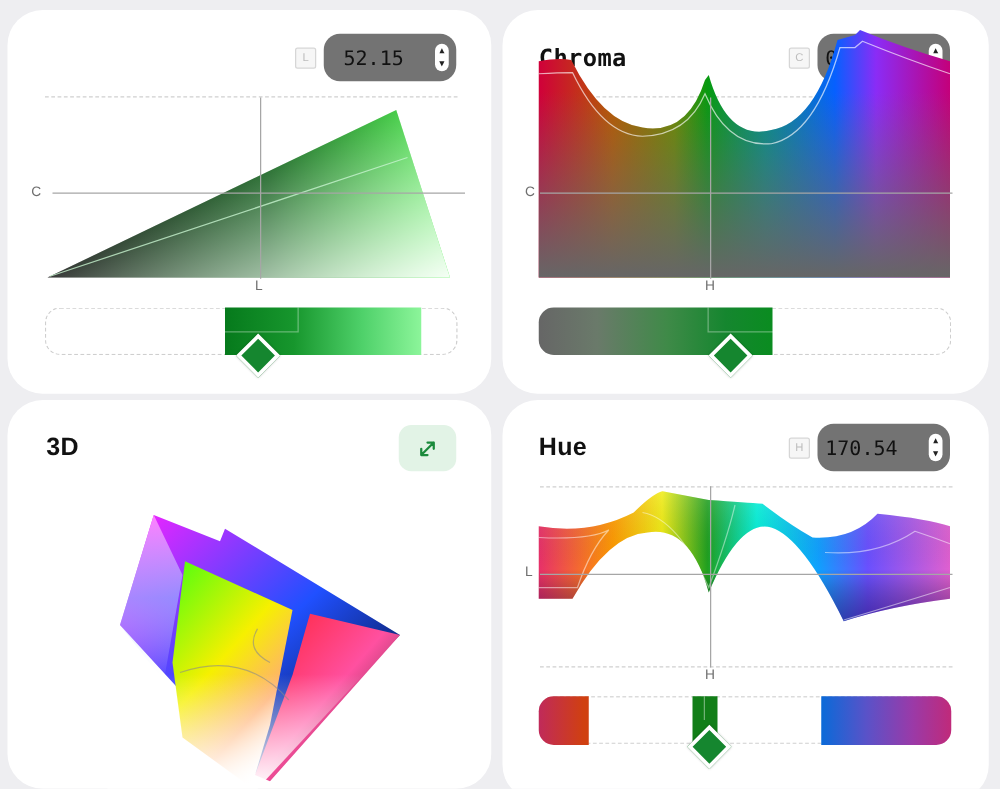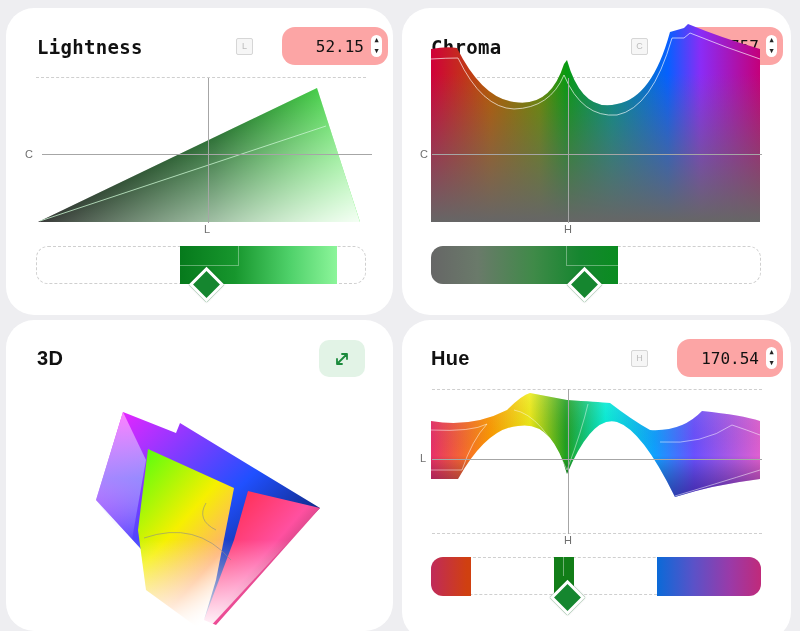--- a/index.html
+++ b/index.html
@@ -19,22 +19,22 @@
     position:absolute; left:31px; top:28px; font-size:19px; font-weight:bold; color:#111;
     font-family:"DejaVu Sans Mono", monospace; letter-spacing:0.3px;
   }
   .title.sans { font-family:"Liberation Sans", sans-serif; font-size:20px; }
   .keybadge {
     position:absolute; width:15px; height:15px; border:1px solid #d6d6d6; border-radius:2px;
     background:#f6f6f6; color:#bcbcbc; font-family:"Liberation Sans", sans-serif; font-size:9px;
     line-height:15px; text-align:center;
   }
   .numfield {
-    position:absolute; height:38px; border-radius:13px; background:#fca5a5;
-    display:flex; align-items:center; justify-content:flex-end; box-sizing:border-box; padding-right:24px;margin-left:23px;
+    position:absolute; height:38px; border-radius:13px; background:#737373;
+    display:flex; align-items:center; justify-content:flex-end; box-sizing:border-box; padding-right:42px;
   }
   .numfield .val { font-size:16px; color:#111; font-family:"DejaVu Sans Mono", monospace; }
   .stepper {
     position:absolute; right:6px; top:8px; width:11px; height:22px; border-radius:6px; background:#fff;
     display:flex; flex-direction:column; align-items:center; justify-content:space-between;
     font-size:7px; color:#222; line-height:11px;
   }
   .dash-line { position:absolute; border-top:1px dashed #cfcfcf; height:0; }
   .axis-v { position:absolute; width:1px; background:#a6a6a6; }
   .axis-h { position:absolute; height:1px; background:#a6a6a6; }
@@ -50,21 +50,20 @@
   .expand-btn {
     position:absolute; left:313px; top:20px; width:46px; height:37px; border-radius:10px; background:#e2f3e6;
     display:flex; align-items:center; justify-content:center;
   }
   svg { position:absolute; overflow:visible; }
 </style>
 </head>
 <body>
 
 <div class="card" id="card-l">
-  <div class="title">Lightness</div>
   <div class="keybadge" style="left:230px;top:30px;">L</div>
   <div class="numfield" style="left:253px;top:19px;width:106px;">
     <span class="val">52.15</span>
     <div class="stepper">
       <span>▲</span>
       <span>▼</span>
     </div>
   </div>
   <div class="dash-line" style="left:30px;top:69px;width:330px;"></div>
 

